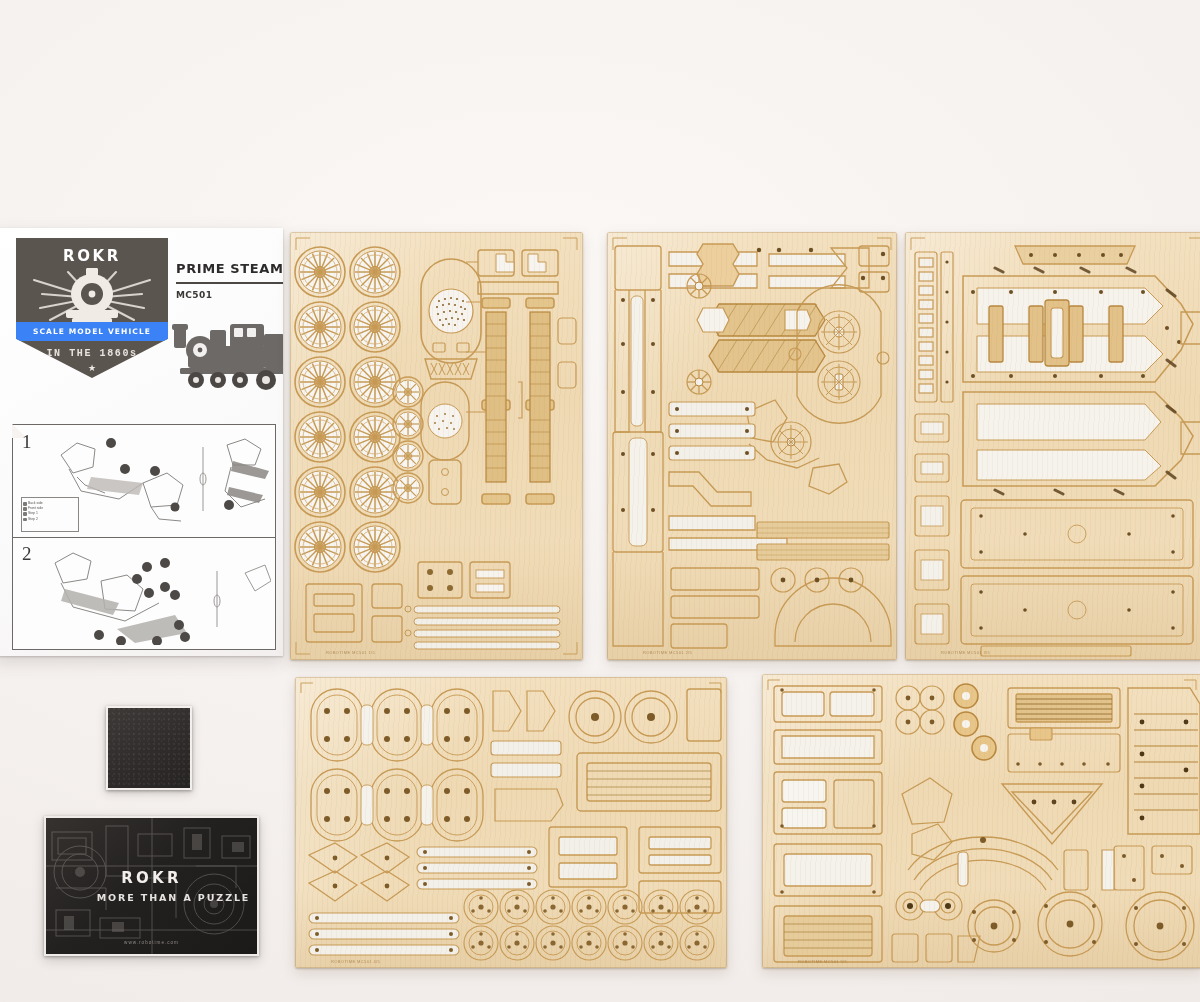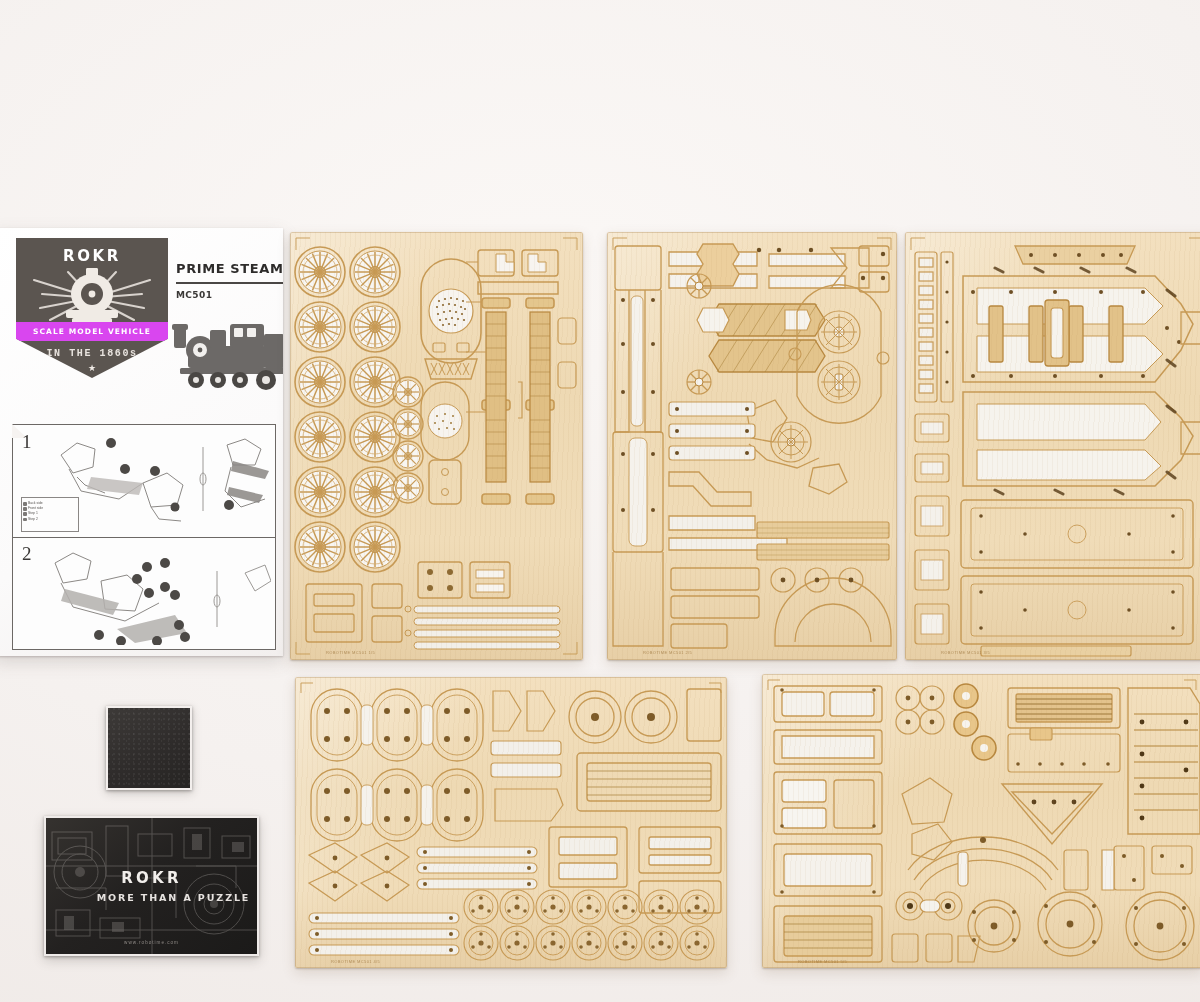--- a/index.html
+++ b/index.html
@@ -52,21 +52,21 @@
     clip-path:polygon(0 0,100% 0,100% 72%,50% 100%,0 72%);
     display:flex;flex-direction:column;align-items:center;
   }
   .badge .brand{
     color:#fff;font-weight:bold;font-size:15px;letter-spacing:2.6px;
     margin-top:9px;font-family:"DejaVu Sans", sans-serif;
   }
   .rays{position:absolute;left:0;right:0;top:26px;height:62px;}
   .ribbon{
     position:absolute;left:-4px;right:-4px;top:84px;height:19px;
-    background:#d946ef;display:flex;align-items:center;justify-content:center;
+    background:#3b82f6;display:flex;align-items:center;justify-content:center;
   }
   .ribbon span{color:#fff;font-size:7.5px;font-weight:bold;letter-spacing:1.1px;
     font-family:"DejaVu Sans", sans-serif;}
   .eratxt{
     position:absolute;left:0;right:0;top:110px;text-align:center;
     color:#e9e4df;font-size:10px;letter-spacing:1.6px;font-weight:bold;
     font-family:Liberation Mono, monospace;
   }
   .star{position:absolute;left:0;right:0;top:125px;text-align:center;color:#efeae5;font-size:9px;}
   .m-title{

